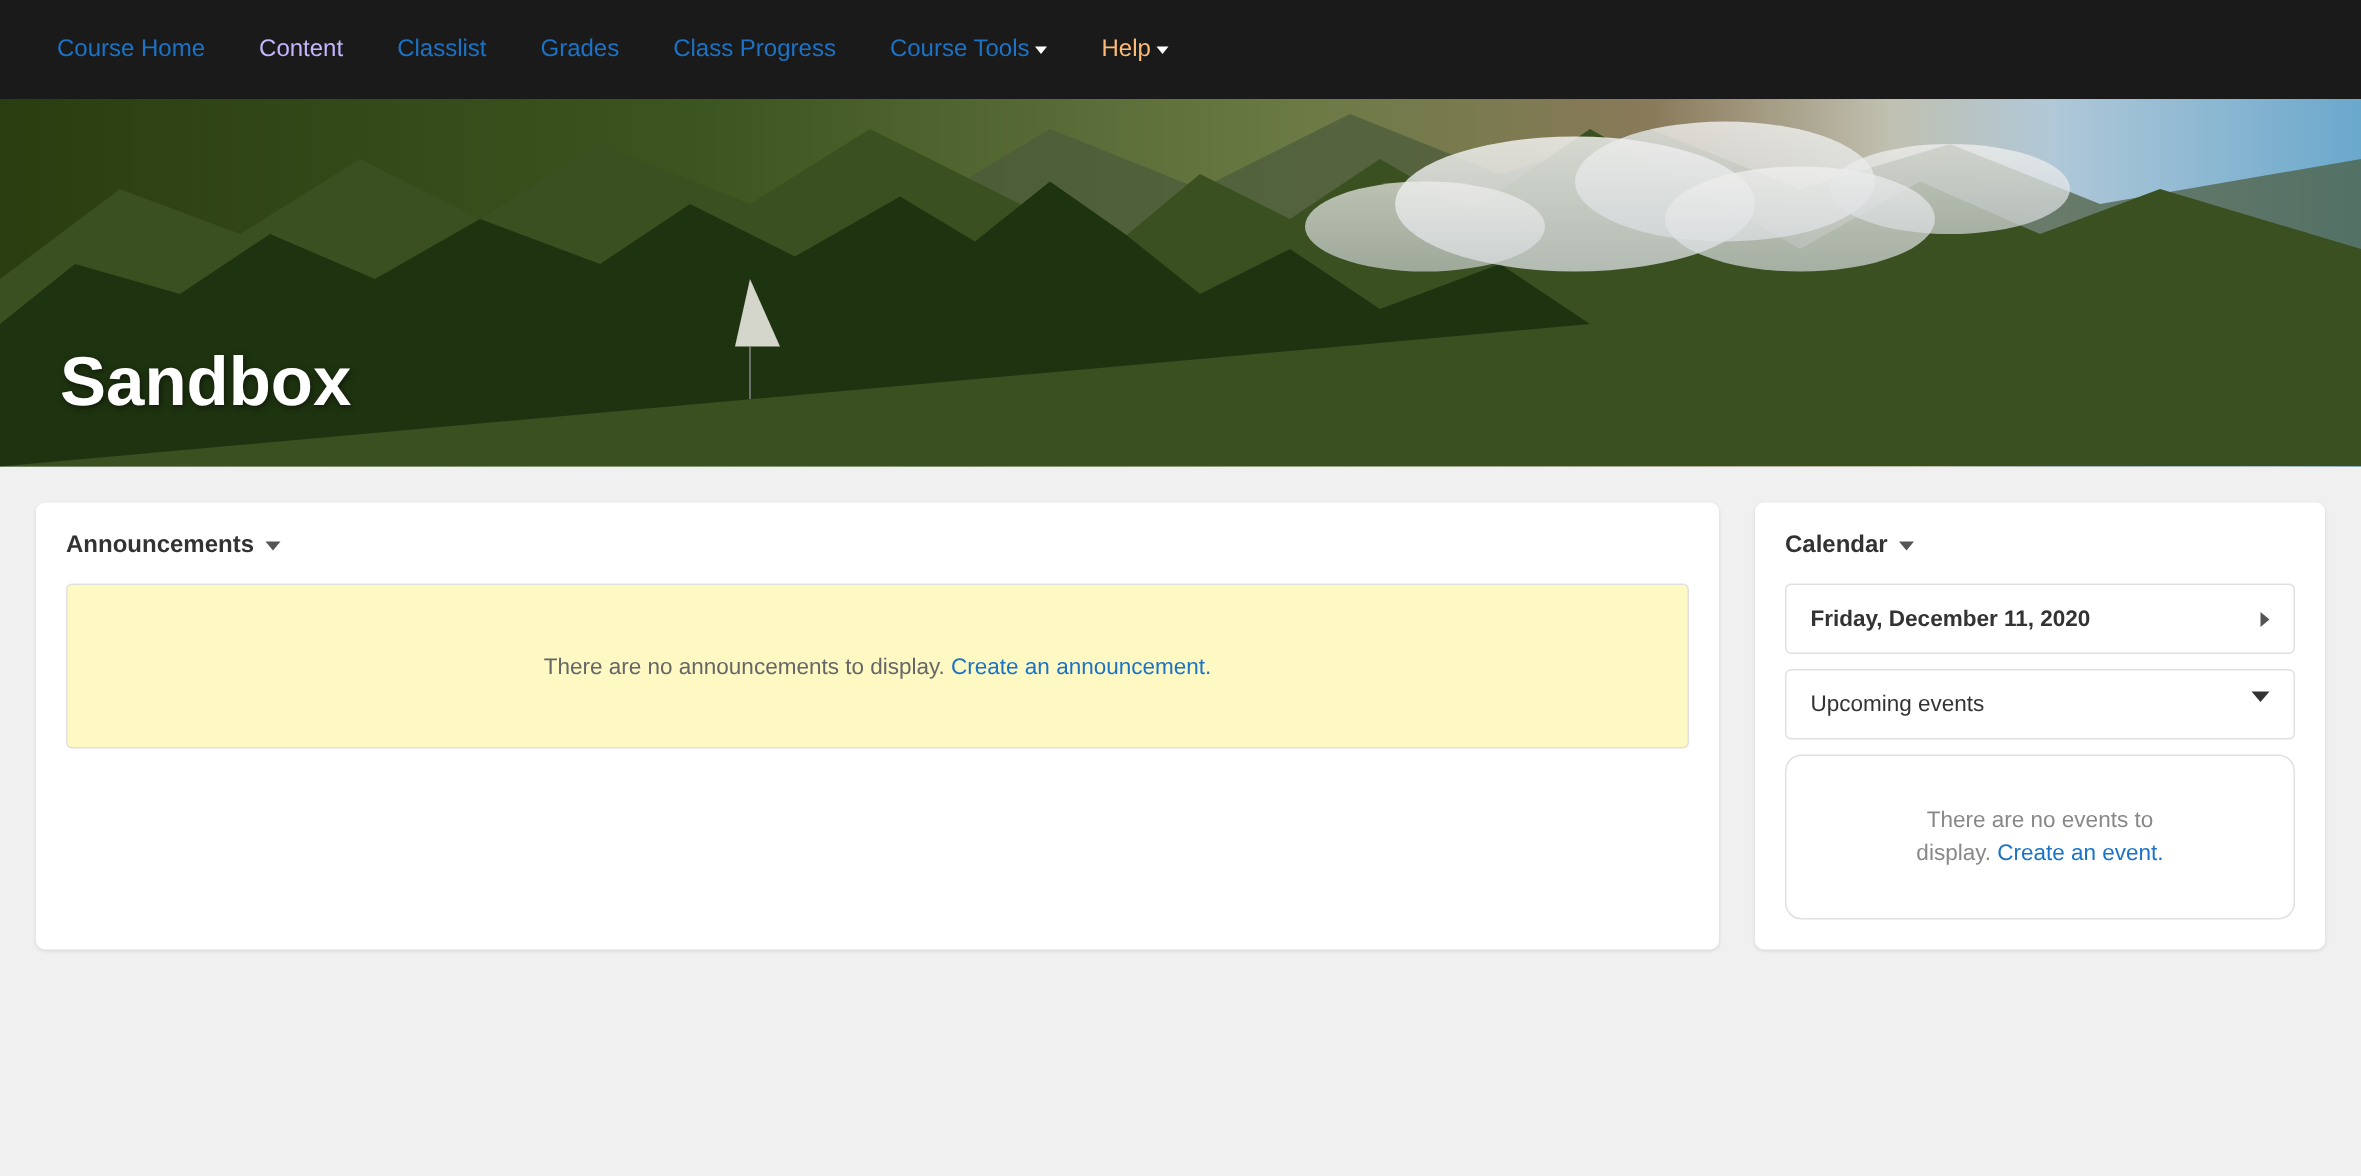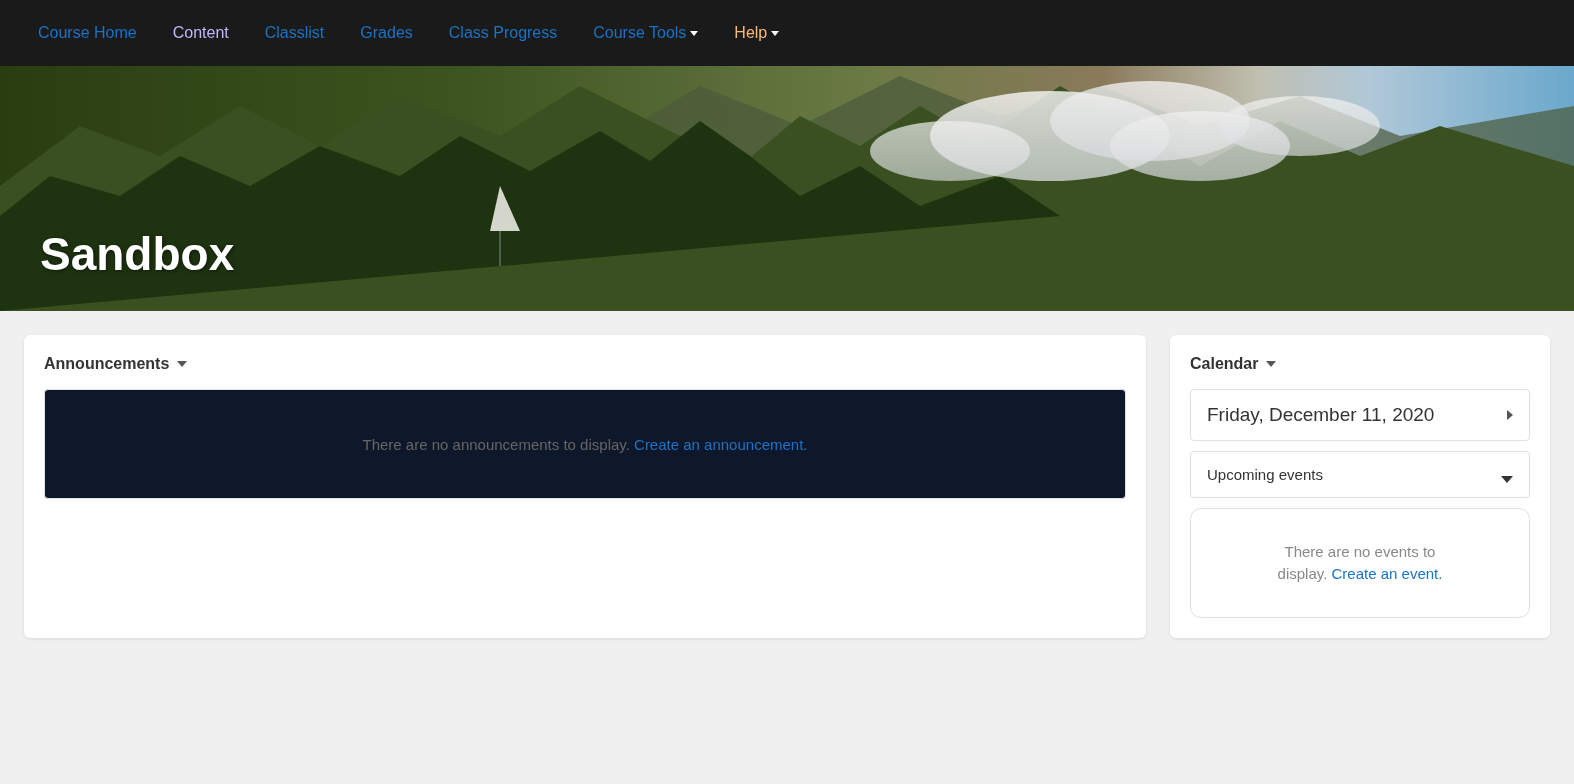--- a/index.html
+++ b/index.html
@@ -115,21 +115,21 @@
     }
 
     .announcements-box {
       border: 1px solid #e0e0e0;
       border-radius: 4px;
       padding: 40px 16px;
       display: flex;
       align-items: center;
       justify-content: center;
       min-height: 110px;
-      background: #0f172a;
+      background: #fef9c3;
     }
     .announcements-text {
       color: #666;
       font-size: 15px;
     }
     .announcements-text a {
       color: #1a73c6;
       text-decoration: none;
     }
 
@@ -148,35 +148,35 @@
       border: 1px solid #e0e0e0;
       border-radius: 4px;
       display: flex;
       align-items: center;
       justify-content: space-between;
       padding: 14px 16px;
       margin-bottom: 10px;
       cursor: pointer;
     }
     .calendar-date-text {
-      font-size: 19px;
+      font-size: 15px;
       color: #333;
-      font-weight: 400;
+      font-weight: 700;
     }
     .chevron-right {
       width: 0; height: 0;
       border-top: 5px solid transparent;
       border-bottom: 5px solid transparent;
       border-left: 6px solid #555;
     }
     .upcoming-events-row {
       border: 1px solid #e0e0e0;
       border-radius: 4px;
       display: flex;
-      align-items: flex-end;
+      align-items: flex-start;
       justify-content: space-between;
       padding: 14px 16px;
       margin-bottom: 10px;
       cursor: pointer;
     }
     .upcoming-events-text {
       font-size: 15px;
       color: #333;
       font-weight: 500;
     }

